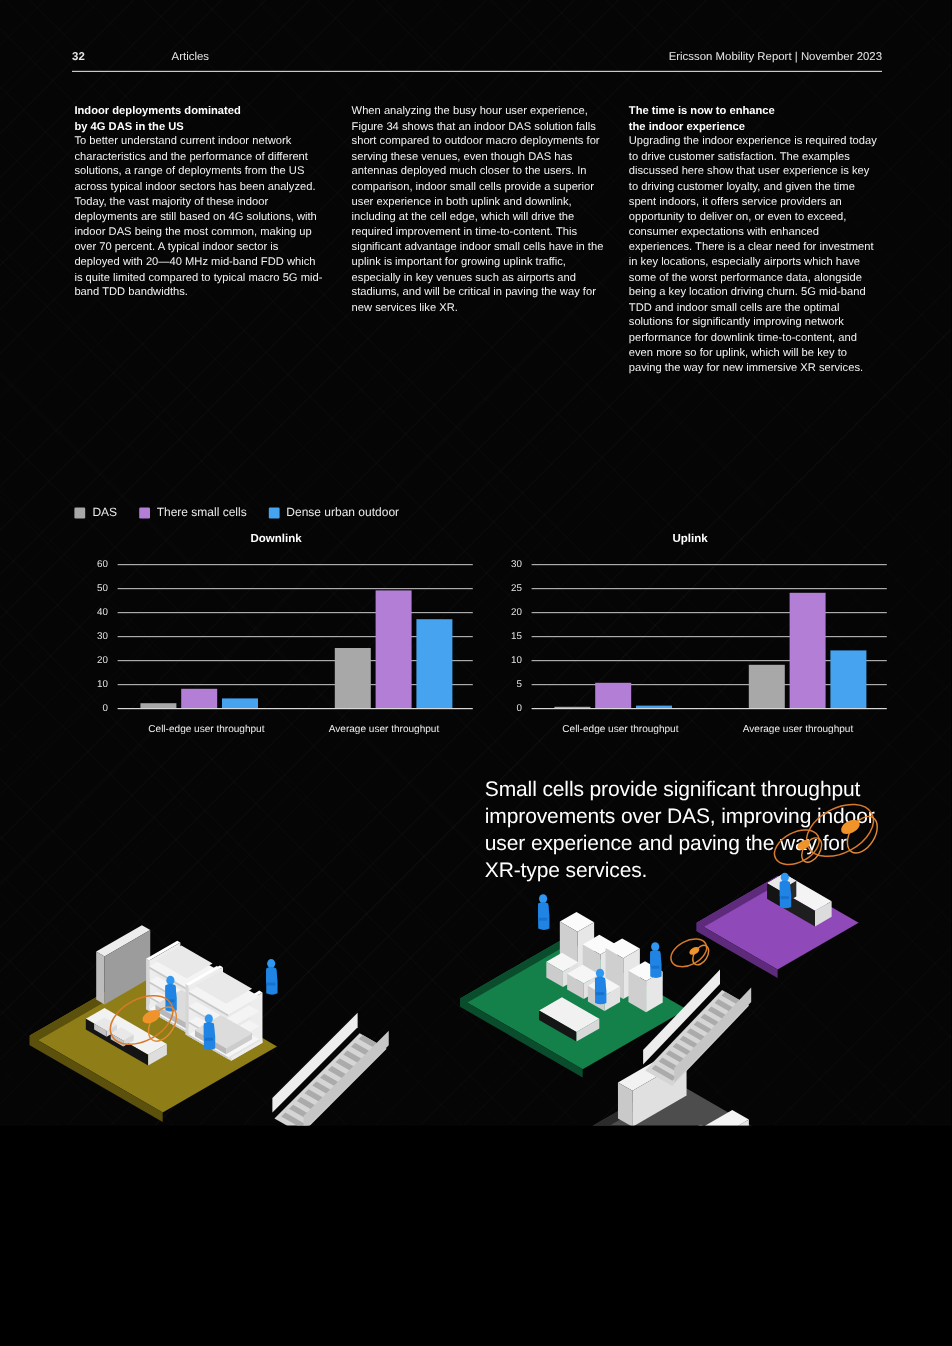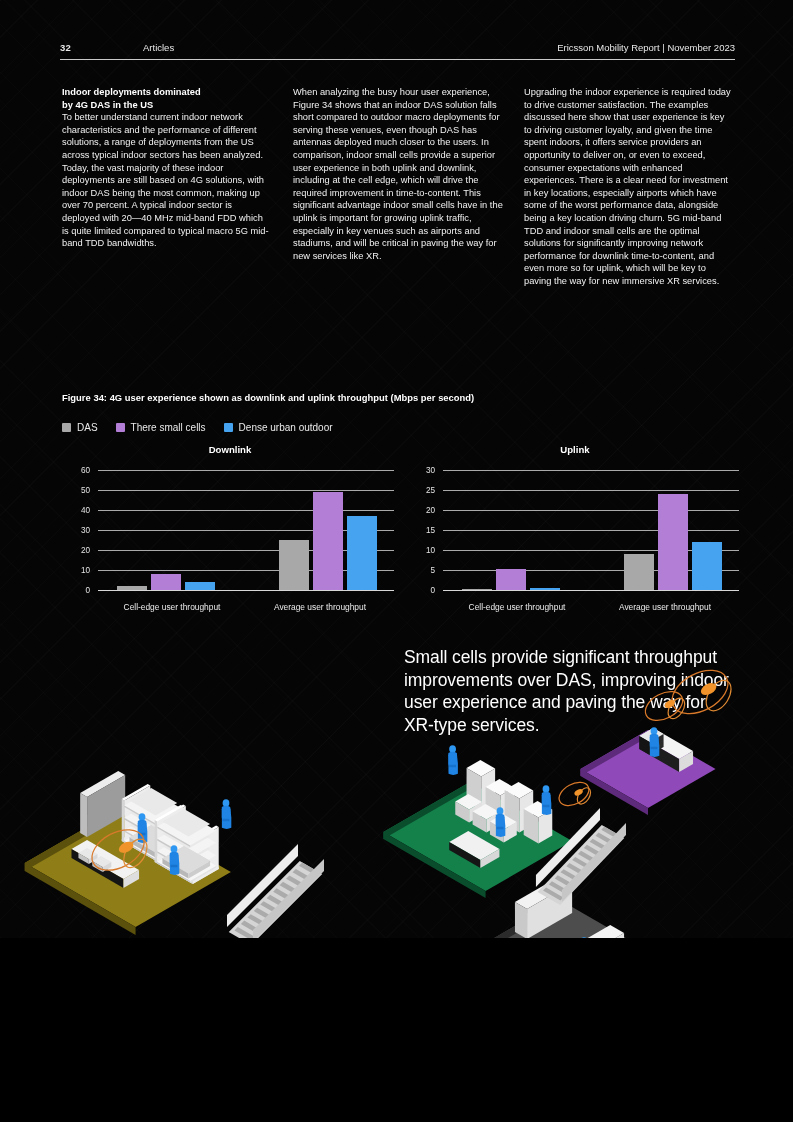--- a/index.html
+++ b/index.html
@@ -80,25 +80,25 @@
 
     <div class="cols">
       <div class="col">
         <h3>Indoor deployments dominated<br>by 4G DAS in the US</h3>
         <p>To better understand current indoor network characteristics and the performance of different solutions, a range of deployments from the US across typical indoor sectors has been analyzed. Today, the vast majority of these indoor deployments are still based on 4G solutions, with indoor DAS being the most common, making up over 70 percent. A typical indoor sector is deployed with 20—40 MHz mid-band FDD which is quite limited compared to typical macro 5G mid-band TDD bandwidths.</p>
       </div>
       <div class="col">
         <p>When analyzing the busy hour user experience, Figure 34 shows that an indoor DAS solution falls short compared to outdoor macro deployments for serving these venues, even though DAS has antennas deployed much closer to the users. In comparison, indoor small cells provide a superior user experience in both uplink and downlink, including at the cell edge, which will drive the required improvement in time-to-content. This significant advantage indoor small cells have in the uplink is important for growing uplink traffic, especially in key venues such as airports and stadiums, and will be critical in paving the way for new services like XR.</p>
       </div>
       <div class="col">
+        <h3>The time is now to enhance<br>the indoor experience</h3>
         <p>Upgrading the indoor experience is required today to drive customer satisfaction. The examples discussed here show that user experience is key to driving customer loyalty, and given the time spent indoors, it offers service providers an opportunity to deliver on, or even to exceed, consumer expectations with enhanced experiences. There is a clear need for investment in key locations, especially airports which have some of the worst performance data, alongside being a key location driving churn. 5G mid-band TDD and indoor small cells are the optimal solutions for significantly improving network performance for downlink time-to-content, and even more so for uplink, which will be key to paving the way for new immersive XR services.</p>
       </div>
     </div>
 
-    <div class="figcap">Figure 34: 4G user experience shown as downlink and uplink throughput (Mbps per second)</div>
     <div class="legend" id="legend">
         <div class="lg">
           <span class="sw" style="background: rgb(168, 168, 168);"></span>
           <span class="lgt">DAS</span>
         </div>
         <div class="lg">
           <span class="sw" style="background: rgb(178, 126, 214);"></span>
           <span class="lgt">There small cells</span>
         </div>
         <div class="lg">

